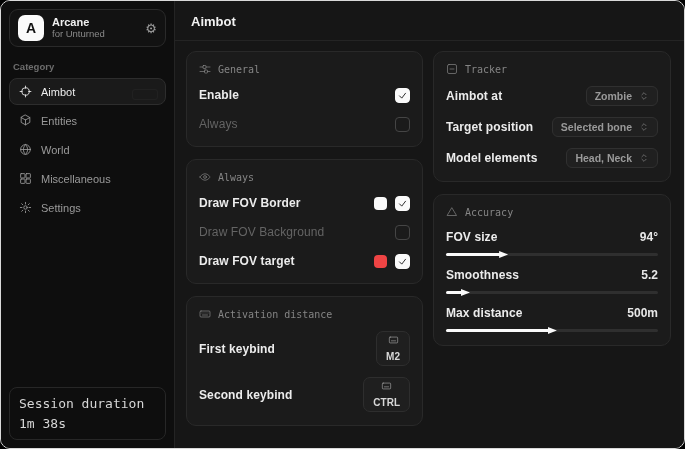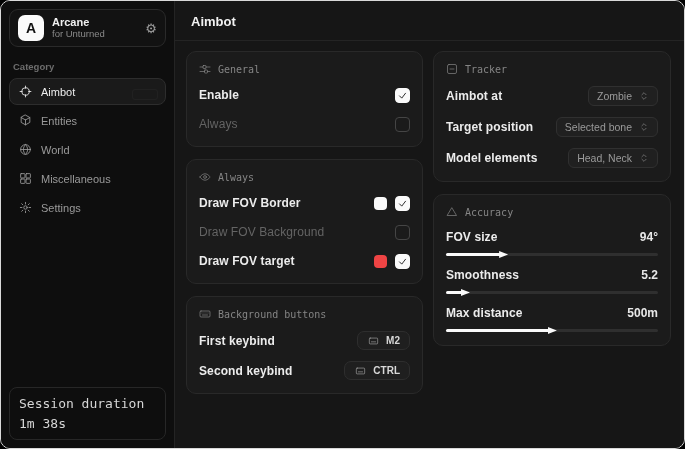--- a/index.html
+++ b/index.html
@@ -78,29 +78,29 @@
   .checkbox.on { background:#fafafa; border-color:#fafafa; }
   .checkbox svg { width:9px; height:9px; stroke:#1a1a1a; stroke-width:2.4;
     fill:none; stroke-linecap:round; stroke-linejoin:round; display:none; }
   .checkbox.on svg { display:block; }
   
   .swatch { width:13px; height:13px; border-radius:4px; cursor:pointer; }
   
   .select-btn {
     display:flex; align-items:center; gap:7px; background:#202020;
     border:1px solid #303030; border-radius:6px; padding:3px 8px;
-    color:#9a9a9a; font-size:10.5px; cursor:pointer;
+    color:#9a9a9a; font-size:10.5px; cursor:pointer;font-weight:bold;
   }
   .select-btn svg { width:10px; height:10px; stroke:#8a8a8a; fill:none;
     stroke-width:1.6; stroke-linecap:round; stroke-linejoin:round; }
   
   .key-btn {
     display:flex; align-items:center; gap:6px; background:#1f1f1f;
     border:1px solid #2e2e2e; border-radius:7px; padding:3px 9px;
-    color:#d8d8d8; font-size:10px; font-weight:bold; cursor:pointer;
+    color:#d8d8d8; font-size:10px; font-weight:bold; cursor:pointer;flex-direction:column;
   }
   .key-btn svg { width:13px; height:10px; stroke:#bdbdbd; fill:none;
     stroke-width:1.3; stroke-linecap:round; stroke-linejoin:round; }
   
   .slider-group { margin-top:12px; }
   .slider-head { display:flex; justify-content:space-between; align-items:center; }
   .slider-value { color:#e8e8e8; font-size:12px; font-weight:bold;text-align:right; }
   .slider-track {
     position:relative; height:3px; background:#2f2f2f; border-radius:2px; margin-top:9px;
     cursor:pointer;
@@ -258,21 +258,21 @@
             </span>
           </div>
         </div>
 
         <div class="card">
           <div class="sec-title">
             <svg viewBox="0 0 24 24">
                 <rect x="2" y="6" width="20" height="12" rx="2"></rect>
                 <path d="M6 10h0M10 10h0M14 10h0M18 10h0M7 14h10"></path>
               </svg>
-            <span>Background buttons</span>
+            <span>Activation distance</span>
           </div>
           <div class="row">
             <span class="row-label">First keybind</span>
             <span class="key-btn">
               <svg viewBox="0 0 24 24">
                   <rect x="2" y="5" width="20" height="14" rx="2"></rect>
                   <path d="M7 14h10"></path>
                 </svg>
               <span>M2</span>
             </span>

